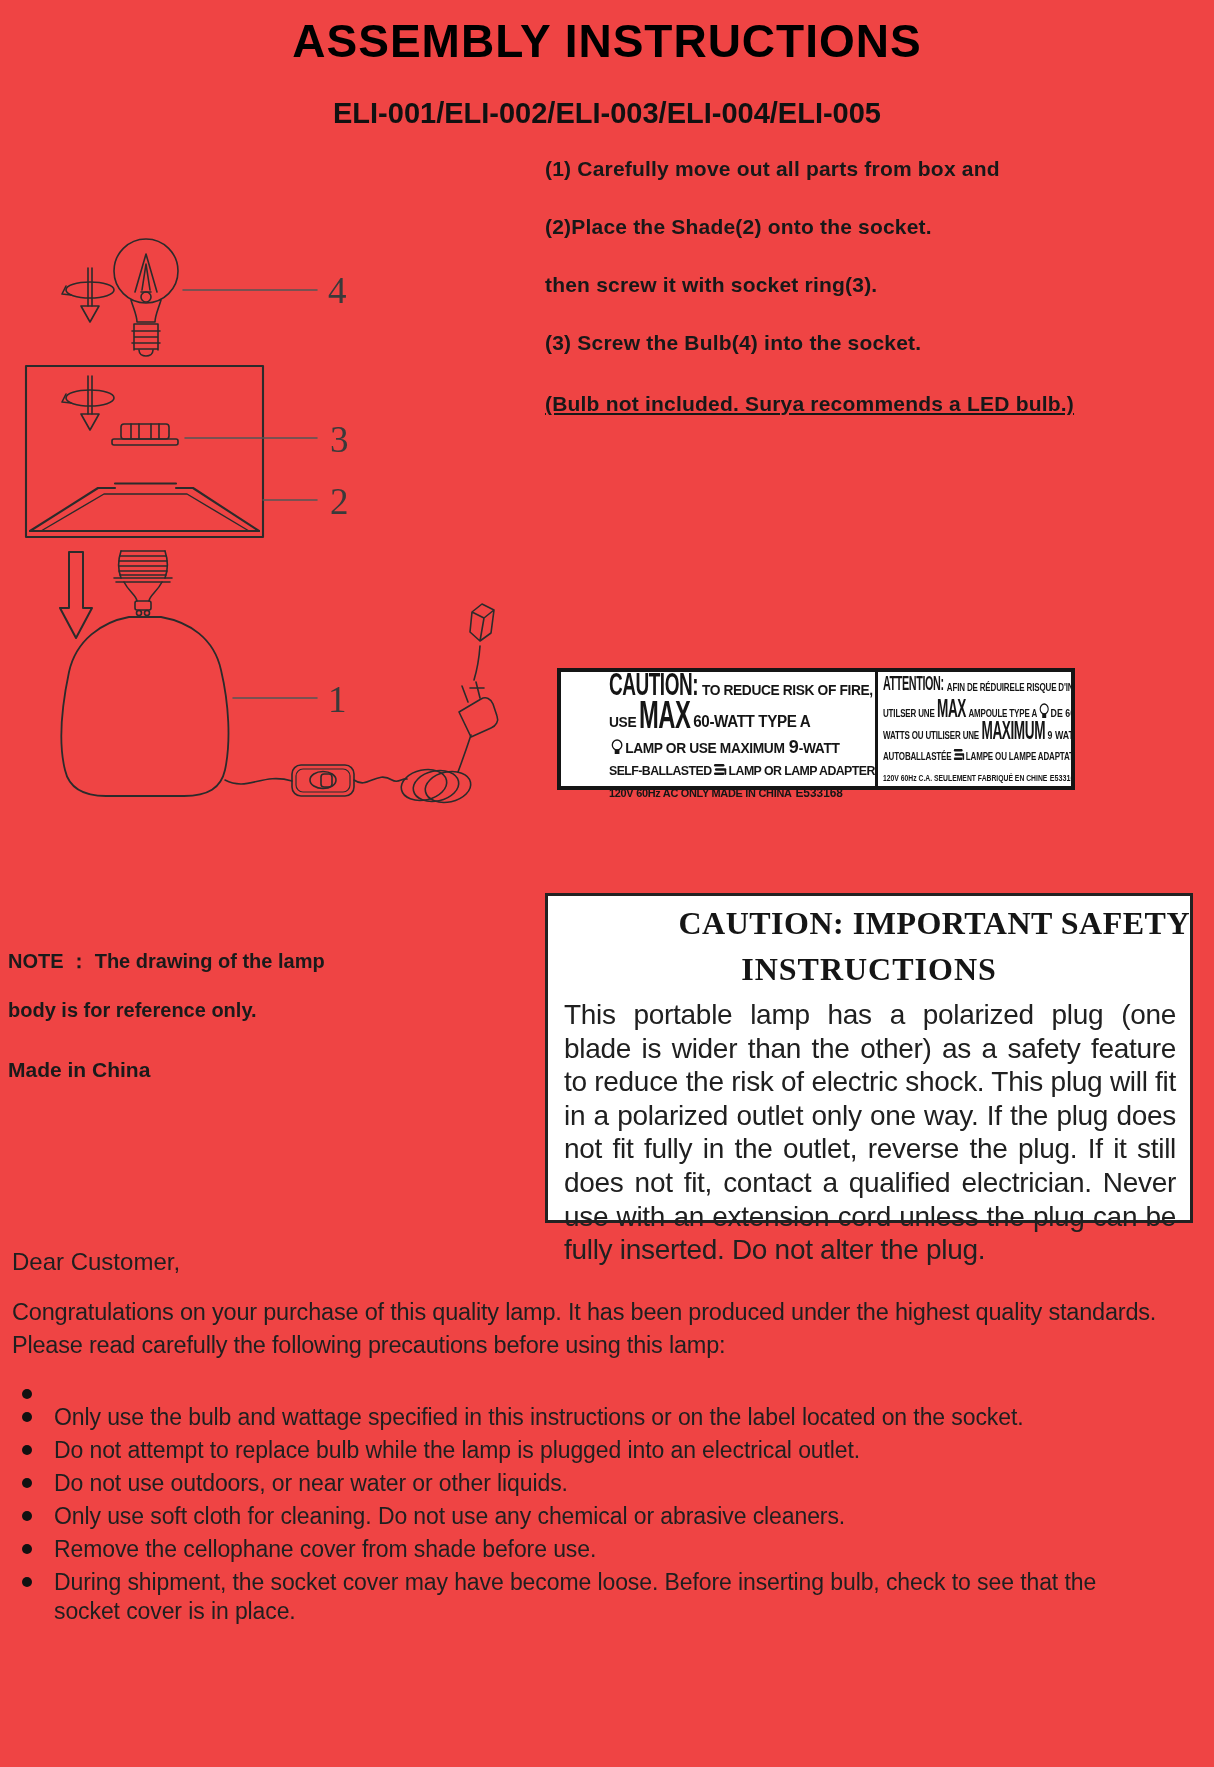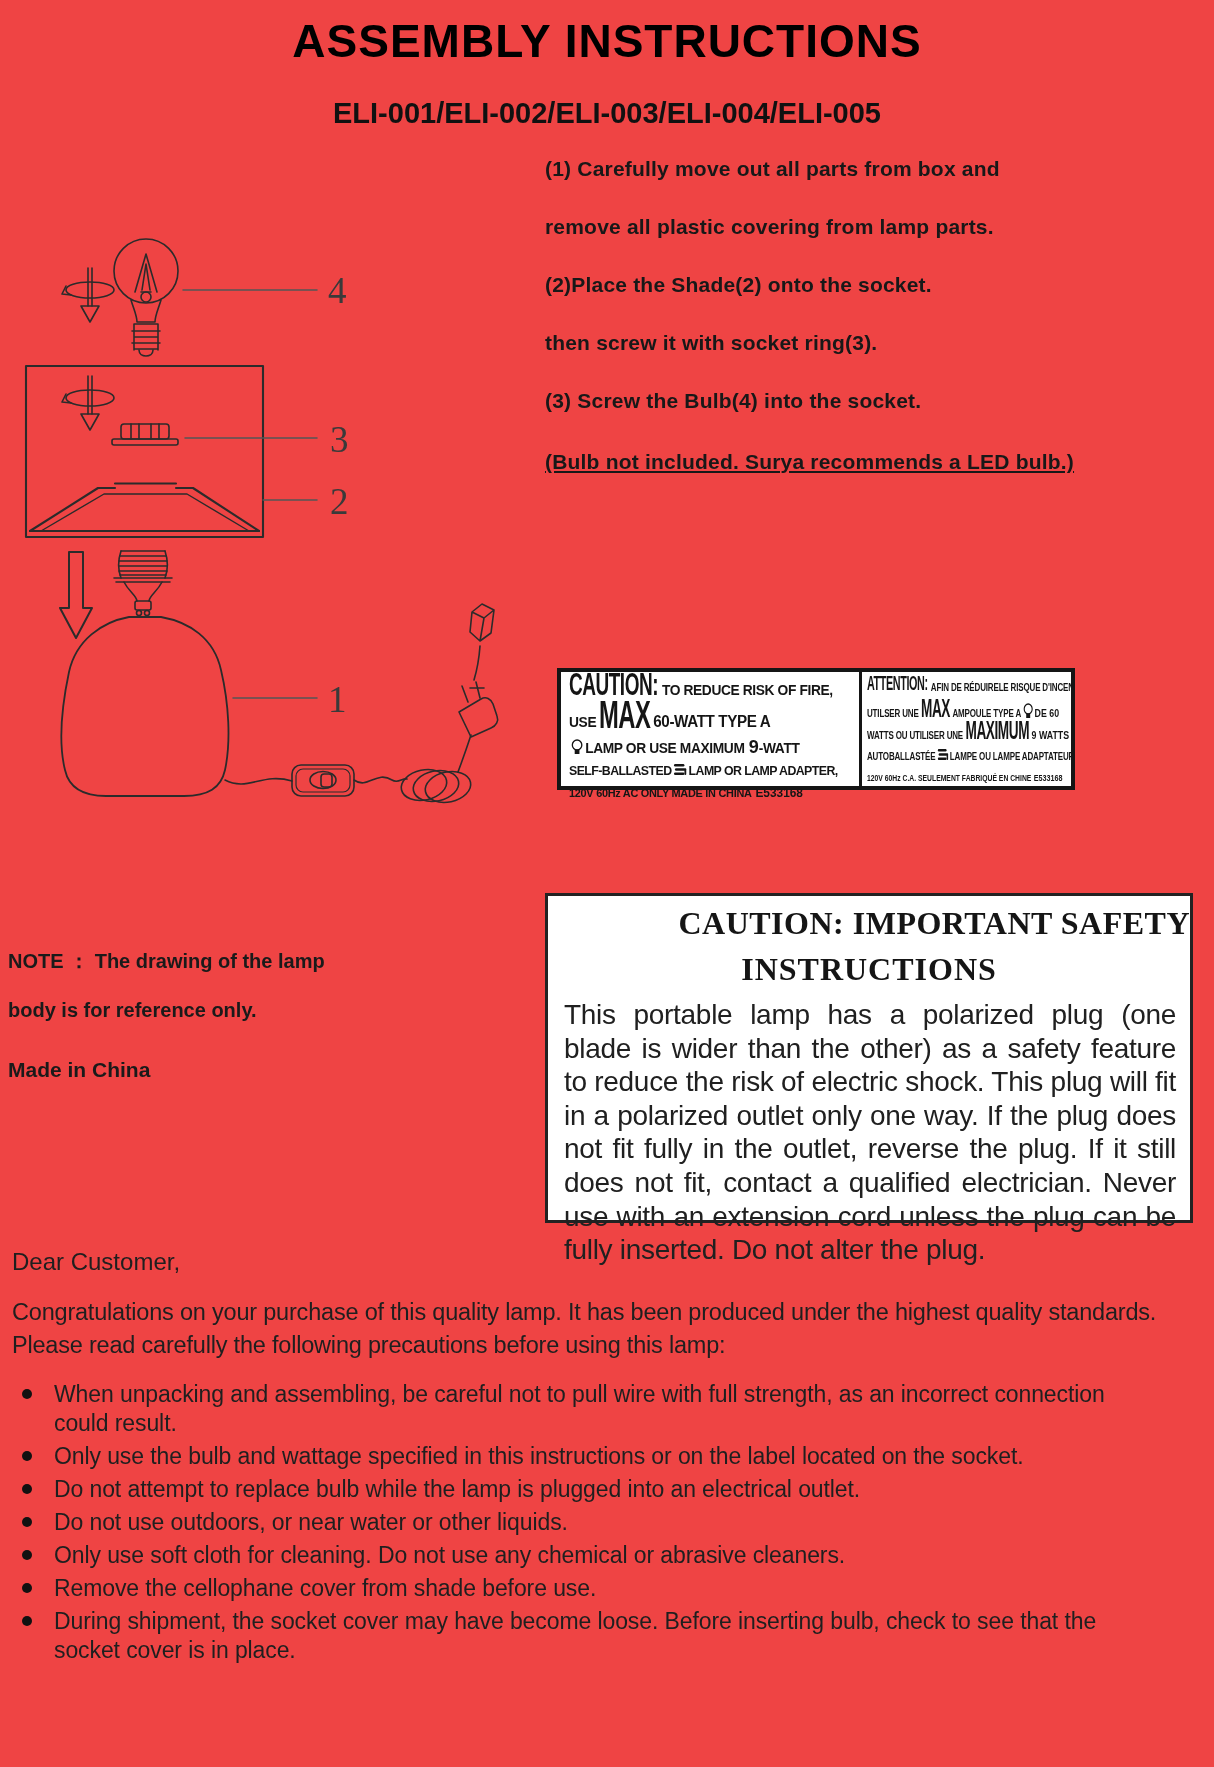--- a/index.html
+++ b/index.html
@@ -16,21 +16,21 @@
          font-size:21px;letter-spacing:.2px;color:#181818;}
   .step{margin:0 0 34px;}
   .step.tight{margin:0;width:628px;line-height:1.45;text-decoration:underline;}
 
   
   .diagram{position:absolute;left:0;top:150px;}
 
   
   .cl{position:absolute;left:557px;top:668px;width:518px;height:122px;
       border:4px solid #151515;box-sizing:border-box;display:flex;
-      font-weight:bold;color:#151515;background:#fff;}
+      font-weight:bold;color:#151515;background:#fff;padding-left:40px;}
   .cl-en{width:59%;border-right:3px solid #151515;padding:4px 2px 0 8px;box-sizing:border-box;}
   .cl-fr{flex:1;padding:3px 0 0 5px;box-sizing:border-box;overflow:hidden;}
   .cl-line{white-space:nowrap;}
   .cl-en .cl-line{transform:scaleX(.95);transform-origin:0 50%;line-height:21px;}
   .cl-en .l1{line-height:25px;margin-bottom:3px;}
   .cl-en .l2{line-height:24px;margin-bottom:2px;}
   .cl-fr .cl-line{transform:scaleX(.8);transform-origin:0 50%;line-height:19px;}
   .cl-fr .l1{line-height:22px;margin-bottom:2px;}
   .cl-fr .l2{line-height:21px;}
   .tall{display:inline-block;transform:scaleY(1.55);transform-origin:0 78%;
@@ -77,21 +77,20 @@
 </head>
 <body>
 
 <div class="page">
 
   <div class="title">ASSEMBLY INSTRUCTIONS</div>
   <div class="models">ELI-001/ELI-002/ELI-003/ELI-004/ELI-005</div>
 
   <div class="steps">
     <div class="step">(1) Carefully move out all parts from box and</div>
-    <div class="step">remove all plastic covering from lamp parts.</div>
     <div class="step">(2)Place the Shade(2) onto the socket.</div>
     <div class="step">then screw it with socket ring(3).</div>
     <div class="step">(3) Screw the Bulb(4) into the socket.</div>
     <div class="step tight">(Bulb not included. Surya recommends a LED bulb.)</div>
   </div>
 
   <svg class="diagram" width="520" height="680" viewBox="0 150 520 680" fill="none" stroke="#2b2b2b" stroke-width="1.6" stroke-linecap="round" stroke-linejoin="round">
 
     <g>
       <circle cx="146" cy="271" r="32"></circle>
@@ -256,21 +255,20 @@
   <div class="note1">NOTE ： The drawing of the lamp</div>
   <div class="note2">body is for reference only.</div>
   <div class="made">Made in China</div>
 
   <div class="customer">
     <div class="greeting">Dear Customer,</div>
     <div class="intro">Congratulations on your purchase of this quality lamp. It has been produced under the highest quality standards. Please read carefully the following precautions before using this lamp:</div>
 
     <div class="brow">
       <span class="bdot"></span>
-      <span class="btxt">When unpacking and assembling, be careful not to pull wire with full strength, as an incorrect connection could result.</span>
     </div>
     <div class="brow">
       <span class="bdot"></span>
       <span class="btxt">Only use the bulb and wattage specified in this instructions or on the label located on the socket.</span>
     </div>
     <div class="brow">
       <span class="bdot"></span>
       <span class="btxt">Do not attempt to replace bulb while the lamp is plugged into an electrical outlet.</span>
     </div>
     <div class="brow">

